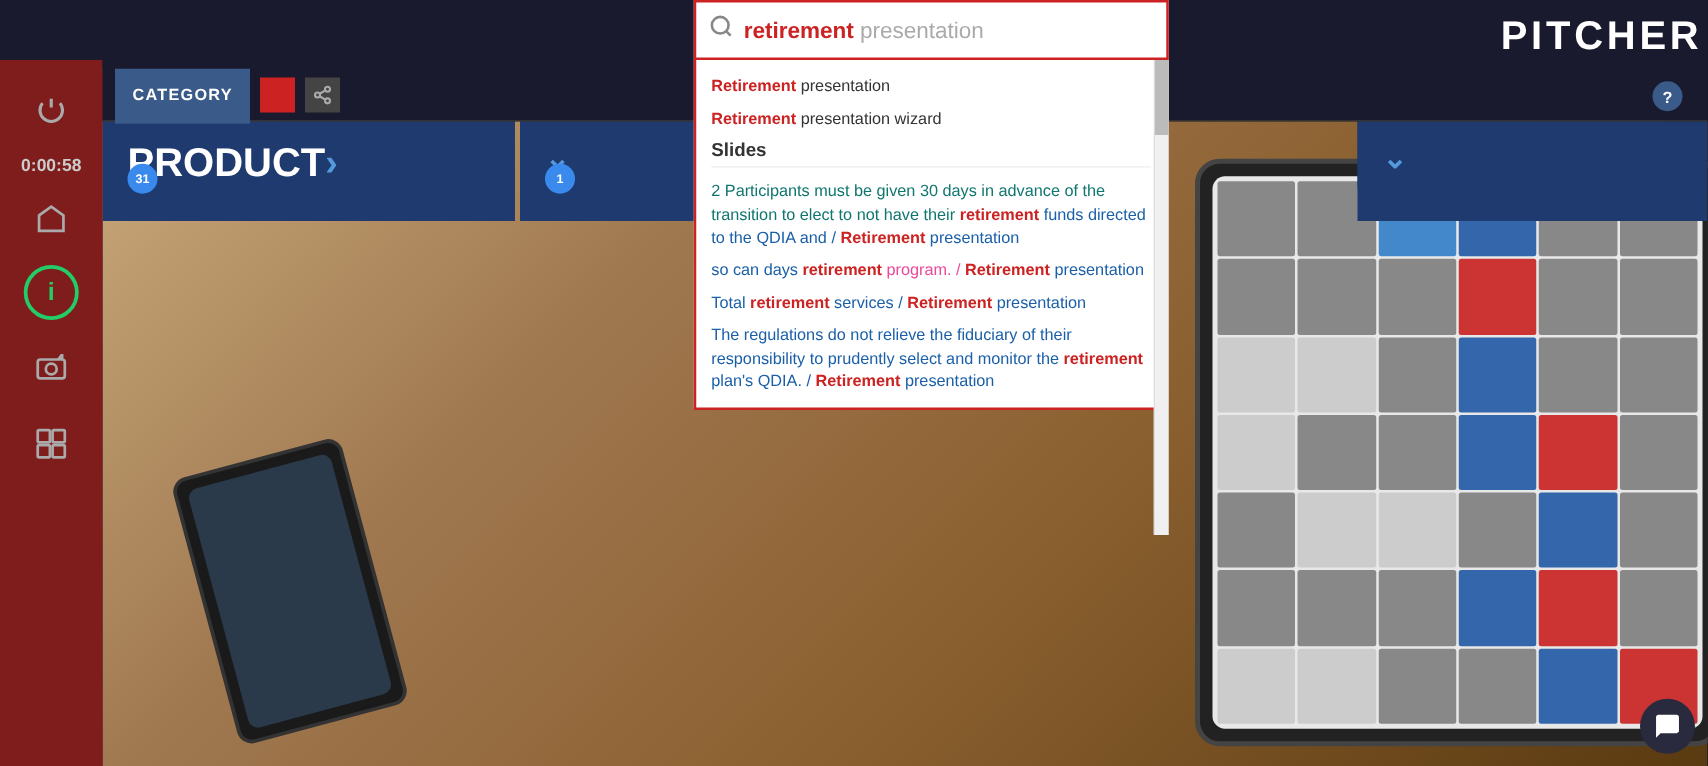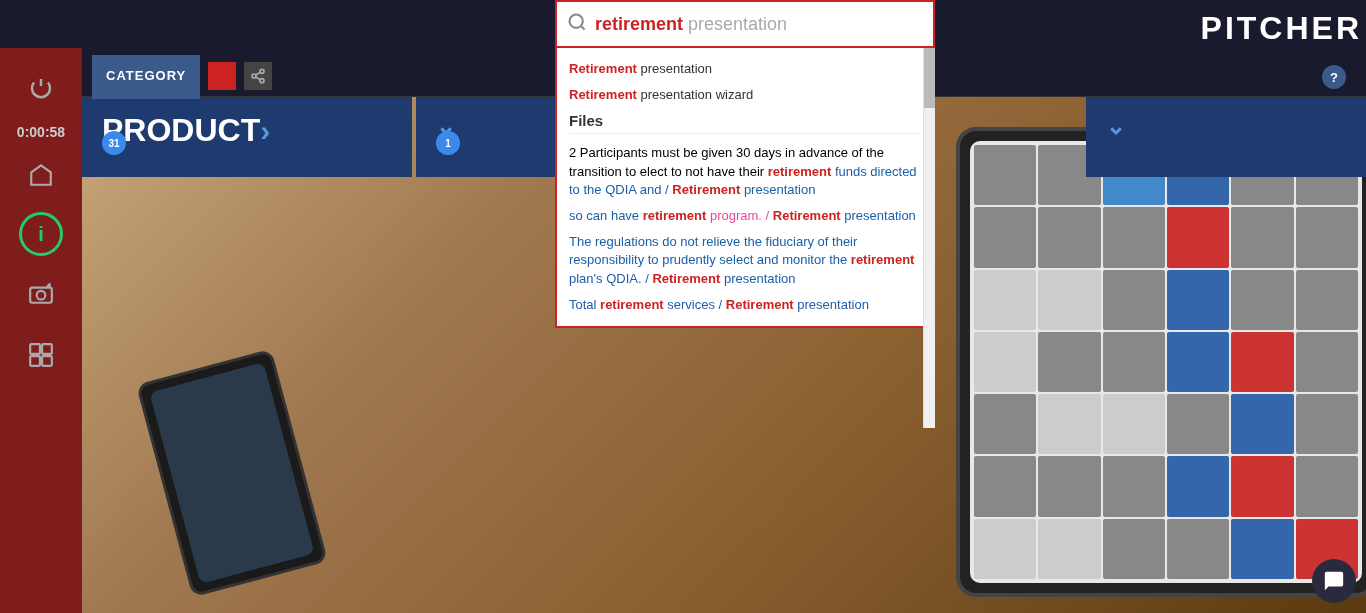--- a/index.html
+++ b/index.html
@@ -486,33 +486,33 @@
   <div class="search-results">
 
 
     <div class="search-result-item">
       <span class="red">Retirement</span><span> presentation</span>
     </div>
     <div class="search-result-item">
       <span class="red">Retirement</span><span> presentation wizard</span>
     </div>
 
-    <div class="search-section-title">Files</div>
+    <div class="search-section-title">Slides</div>
 
     <div class="search-result-item">
-      <span style="color:#000000">2 Participants must be given 30 days in advance of the transition to elect to not have their </span><span class="red">retirement</span><span style="color:#1a5fa8"> funds directed to the QDIA and / </span><span class="red">Retirement</span><span style="color:#1a5fa8"> presentation</span>
+      <span style="color:#0f766e">2 Participants must be given 30 days in advance of the transition to elect to not have their </span><span class="red">retirement</span><span style="color:#1a5fa8"> funds directed to the QDIA and / </span><span class="red">Retirement</span><span style="color:#1a5fa8"> presentation</span>
     </div>
     <div class="search-result-item">
-      <span style="color:#1a5fa8">so can have </span><span class="red">retirement</span><span style="color:#ec4899"> program.  / </span><span class="red">Retirement</span><span style="color:#1a5fa8"> presentation</span>
+      <span style="color:#1a5fa8">so can days </span><span class="red">retirement</span><span style="color:#ec4899"> program.  / </span><span class="red">Retirement</span><span style="color:#1a5fa8"> presentation</span>
+    </div>
+    <div class="search-result-item">
+      <span style="color:#1a5fa8">Total </span><span class="red">retirement</span><span style="color:#1a5fa8"> services / </span><span class="red">Retirement</span><span style="color:#1a5fa8"> presentation</span>
     </div>
     <div class="search-result-item">
       <span style="color:#1a5fa8">The regulations do not relieve the fiduciary of their responsibility to prudently select and monitor the </span><span class="red">retirement</span><span style="color:#1a5fa8"> plan's QDIA. / </span><span class="red">Retirement</span><span style="color:#1a5fa8"> presentation</span>
-    </div>
-    <div class="search-result-item">
-      <span style="color:#1a5fa8">Total </span><span class="red">retirement</span><span style="color:#1a5fa8"> services / </span><span class="red">Retirement</span><span style="color:#1a5fa8"> presentation</span>
     </div>
 
 
   </div>
 
   <div class="search-scrollbar">
     <div class="search-scrollbar-thumb"></div>
   </div>
 </div>
 

